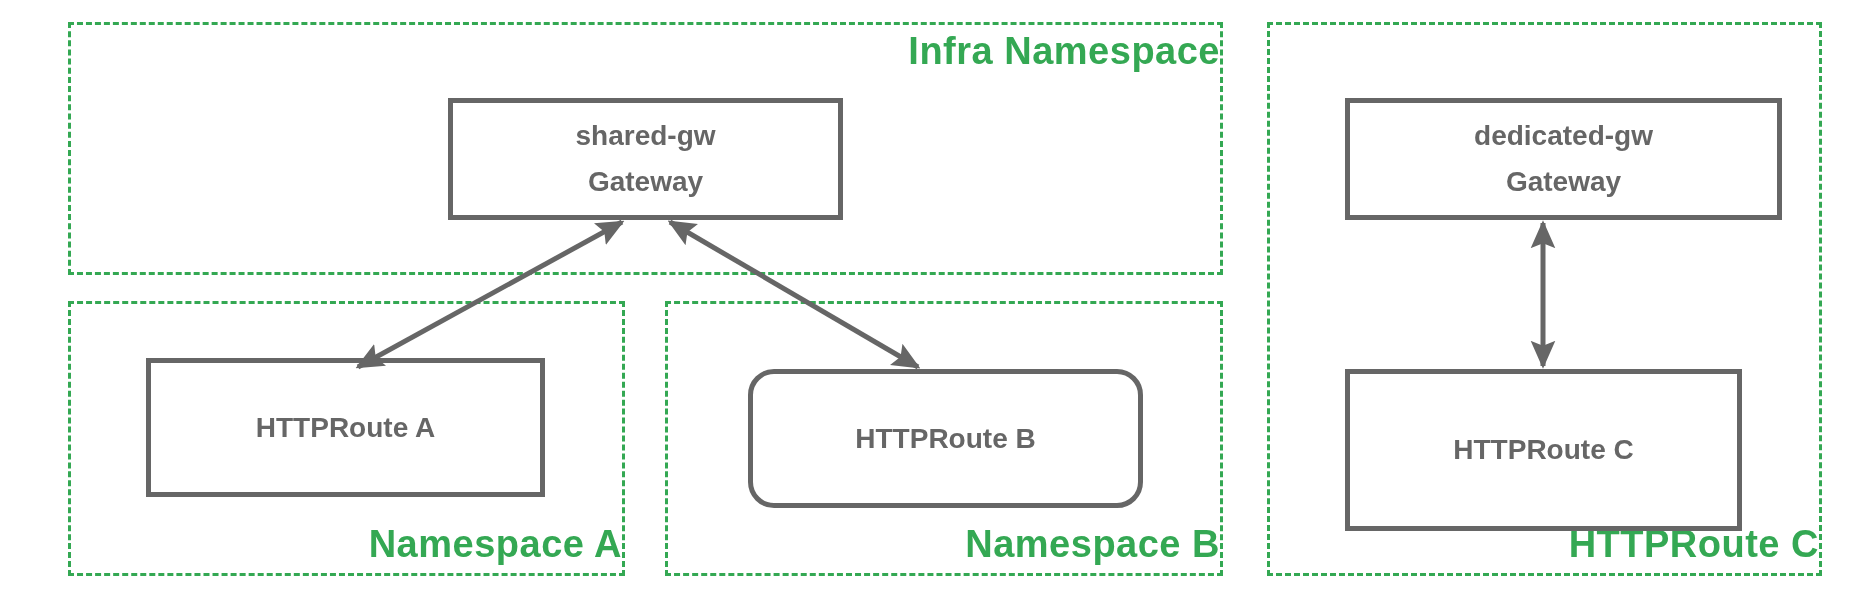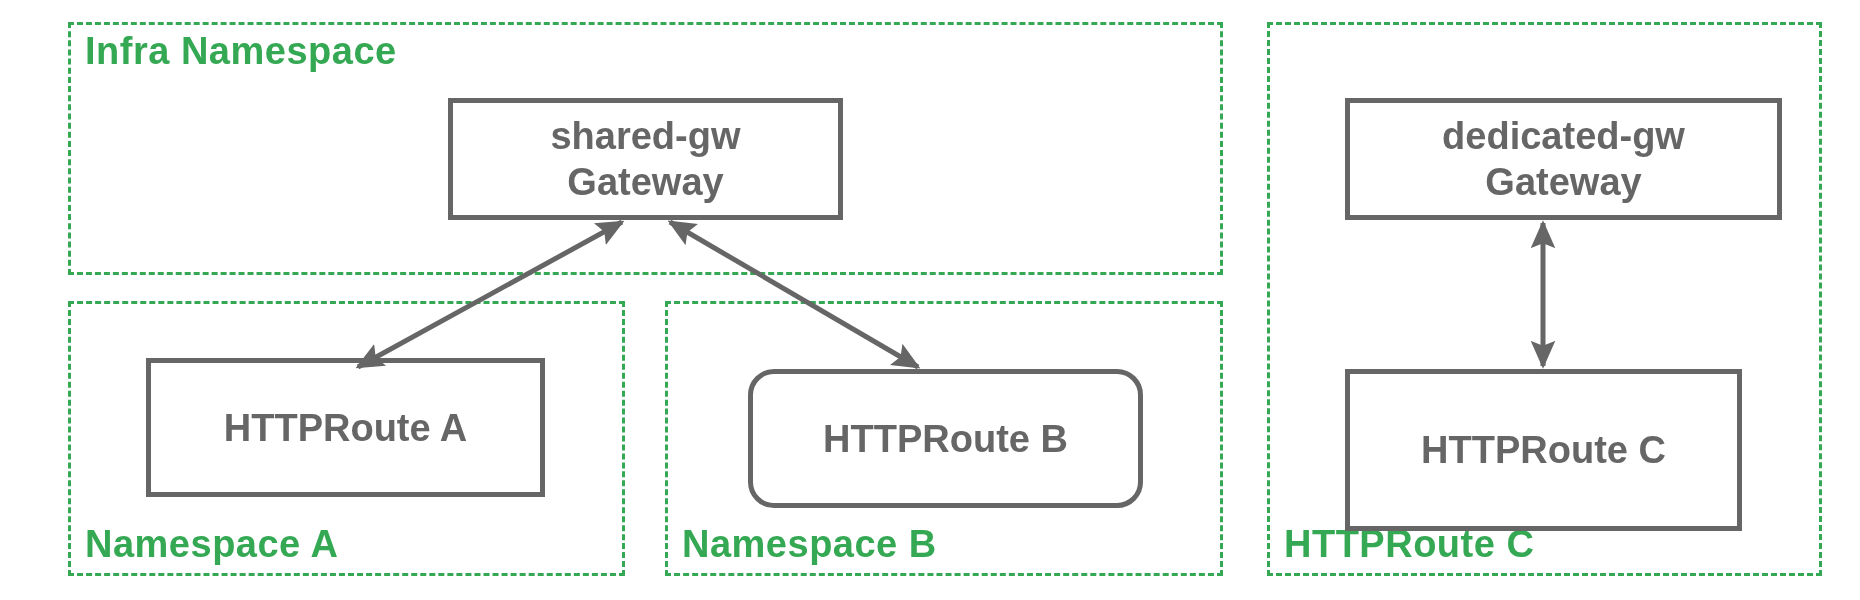--- a/index.html
+++ b/index.html
@@ -21,23 +21,23 @@
   }
 
   
   .ns {
     position: absolute;
     border: 3px dashed var(--green);
     background: transparent;
   }
   .ns-title {
     position: absolute;
-    left: 14px;
+    left: 0;
     width: 100%;
-    text-align: left;
+    text-align: right;
     color: var(--green);
     font-size: 38px;
     font-weight: 700;
     letter-spacing: 0.5px;
     white-space: nowrap;
   }
   .ns-title.at-top    { top: 5px; }
   .ns-title.at-bottom { bottom: 7px; }
 
   #ns-infra { left: 68px;   top: 22px;  width: 1155px; height: 253px; }
@@ -48,21 +48,21 @@
   
   .node {
     position: absolute;
     border: 5px solid var(--gray);
     background: var(--bg);
     display: flex;
     flex-direction: column;
     align-items: center;
     justify-content: center;
     color: var(--gray);
-    font-size: 38px;
+    font-size: 28px;
     font-weight: 700;
     line-height: 46px;
     text-align: center;
     white-space: nowrap;
   }
   #node-shared-gw    { left: 448px;  top: 98px;  width: 395px; height: 122px; }
   #node-dedicated-gw { left: 1345px; top: 98px;  width: 437px; height: 122px; }
   #node-route-a      { left: 146px;  top: 358px; width: 399px; height: 139px; }
   #node-route-b      { left: 748px;  top: 369px; width: 395px; height: 139px; border-radius: 26px; }
   #node-route-c      { left: 1345px; top: 369px; width: 397px; height: 162px; }

